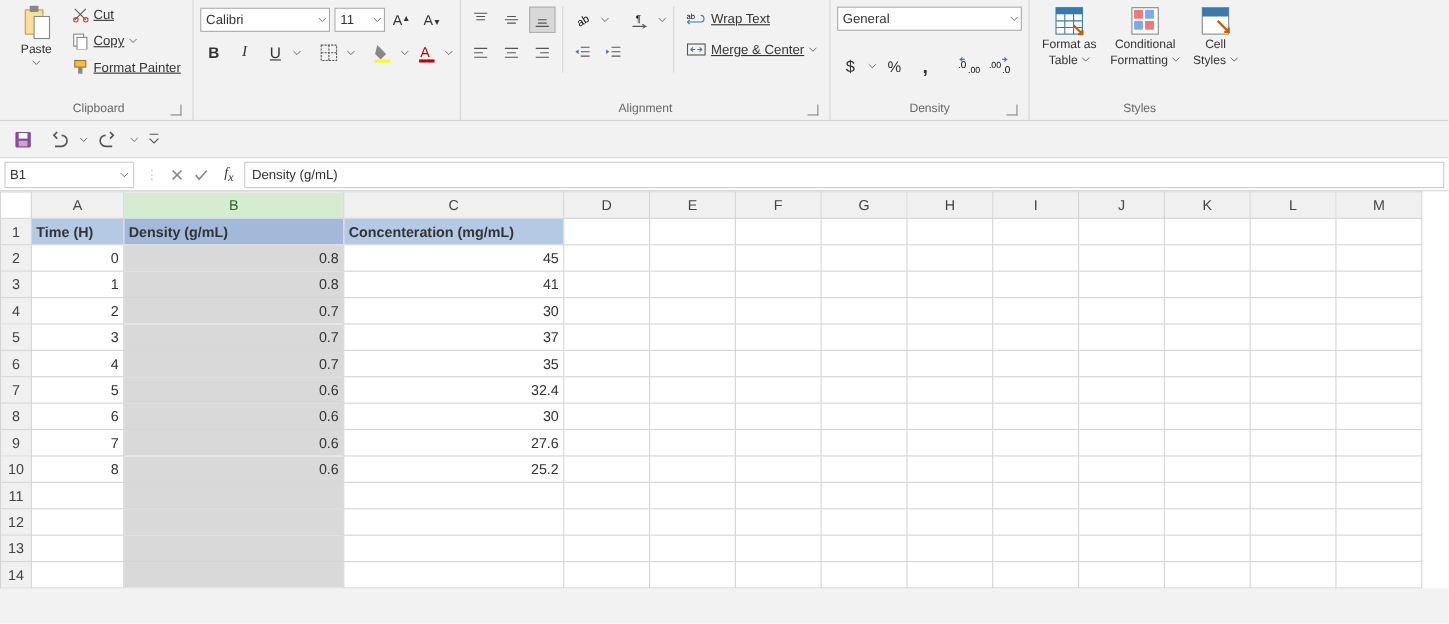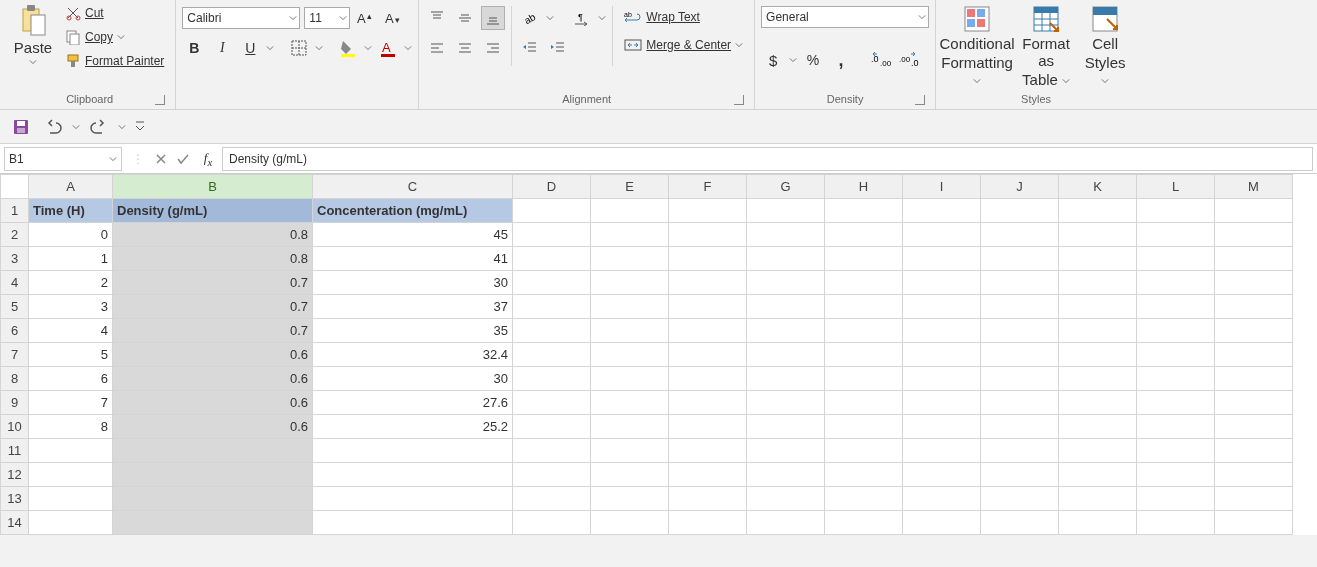--- a/index.html
+++ b/index.html
@@ -36,21 +36,21 @@
     text-align: center;
     padding: 2px 0 4px 0;
     display:flex; justify-content:center; gap:4px; position:relative;
   }
   .group-label .dl { position:absolute; right:4px; bottom:4px; width:10px;height:10px; border:1px solid #888; border-top:none;border-left:none; }
   .col { display: flex; flex-direction: column; gap: 2px; }
   .row { display: flex; align-items: center; gap: 4px; }
   .big-btn {
     display:flex; flex-direction:column; align-items:center; justify-content:flex-start;
     width: 46px; height: 82px; padding: 2px; gap:2px; cursor: pointer;
-    border:1px solid transparent; font-size:15px; text-align:center;
+    border:1px solid transparent; font-size:11px; text-align:center;
   }
   .small-btn {
     display:flex; align-items:center; gap:4px; padding:2px 4px; cursor:pointer;
     border:1px solid transparent; font-size:12px; height:22px;text-decoration:underline;
   }
   .icon-btn {
     width:24px; height:24px; display:flex; align-items:center; justify-content:center;
     border:1px solid transparent; cursor:pointer;
   }
   .icon-btn.active { background:#d8d8d8; border-color:#b0b0b0; }
@@ -419,49 +419,49 @@
       </div>
     </div>
     <div class="group-label">
         <span>Density</span>
         <span class="dl"></span>
       </div>
   </div>
 
   <div class="group" style="border-right:none;">
     <div class="group-body">
-      <div class="big-btn" style="width:70px;">
-        <span>
-            <svg width="28" height="28">
-              <rect x="2" y="2" width="24" height="24" fill="#fff" stroke="#888"></rect>
-              <rect x="4" y="4" width="8" height="8" fill="#e77"></rect>
-              <rect x="14" y="4" width="8" height="8" fill="#7ae"></rect>
-              <rect x="4" y="14" width="8" height="8" fill="#7ae"></rect>
-              <rect x="14" y="14" width="8" height="8" fill="#e77"></rect>
-            </svg>
-          </span>
-        <span>Conditional</span>
-        <span><span>Formatting</span> <span class="chev" style="display:inline-block;"><svg viewBox="0 0 10 10">
-                <path d="M1 3l4 4 4-4" fill="none" stroke="#555"></path>
-              </svg></span></span>
-      </div>
       <div class="big-btn" style="width:60px;">
         <span>
             <svg width="28" height="28">
               <rect x="2" y="2" width="24" height="24" fill="#fff" stroke="#3a7aaa"></rect>
               <rect x="2" y="2" width="24" height="6" fill="#3a7aaa"></rect>
               <line x1="10" y1="2" x2="10" y2="26" stroke="#3a7aaa"></line>
               <line x1="18" y1="2" x2="18" y2="26" stroke="#3a7aaa"></line>
               <line x1="2" y1="14" x2="26" y2="14" stroke="#3a7aaa"></line>
               <line x1="2" y1="20" x2="26" y2="20" stroke="#3a7aaa"></line>
               <path d="M18 18l8 8m0-4v4h-4" stroke="#c06000" fill="none" stroke-width="2"></path>
             </svg>
           </span>
         <span>Format as</span>
         <span><span>Table</span> <span class="chev" style="display:inline-block;"><svg viewBox="0 0 10 10">
+                <path d="M1 3l4 4 4-4" fill="none" stroke="#555"></path>
+              </svg></span></span>
+      </div>
+      <div class="big-btn" style="width:70px;">
+        <span>
+            <svg width="28" height="28">
+              <rect x="2" y="2" width="24" height="24" fill="#fff" stroke="#888"></rect>
+              <rect x="4" y="4" width="8" height="8" fill="#e77"></rect>
+              <rect x="14" y="4" width="8" height="8" fill="#7ae"></rect>
+              <rect x="4" y="14" width="8" height="8" fill="#7ae"></rect>
+              <rect x="14" y="14" width="8" height="8" fill="#e77"></rect>
+            </svg>
+          </span>
+        <span>Conditional</span>
+        <span><span>Formatting</span> <span class="chev" style="display:inline-block;"><svg viewBox="0 0 10 10">
                 <path d="M1 3l4 4 4-4" fill="none" stroke="#555"></path>
               </svg></span></span>
       </div>
       <div class="big-btn" style="width:50px;">
         <span>
             <svg width="28" height="28">
               <rect x="2" y="2" width="24" height="24" fill="#fff" stroke="#888"></rect>
               <rect x="2" y="2" width="24" height="8" fill="#3a7aaa"></rect>
               <path d="M16 14l10 10m0-4v4h-4" stroke="#c06000" fill="none" stroke-width="2"></path>
             </svg>

